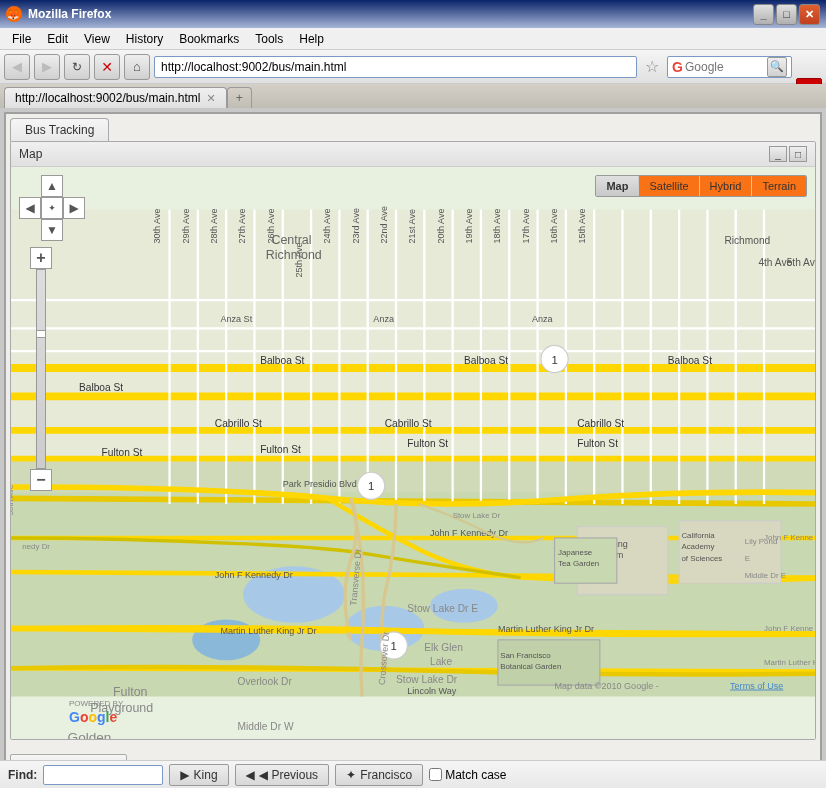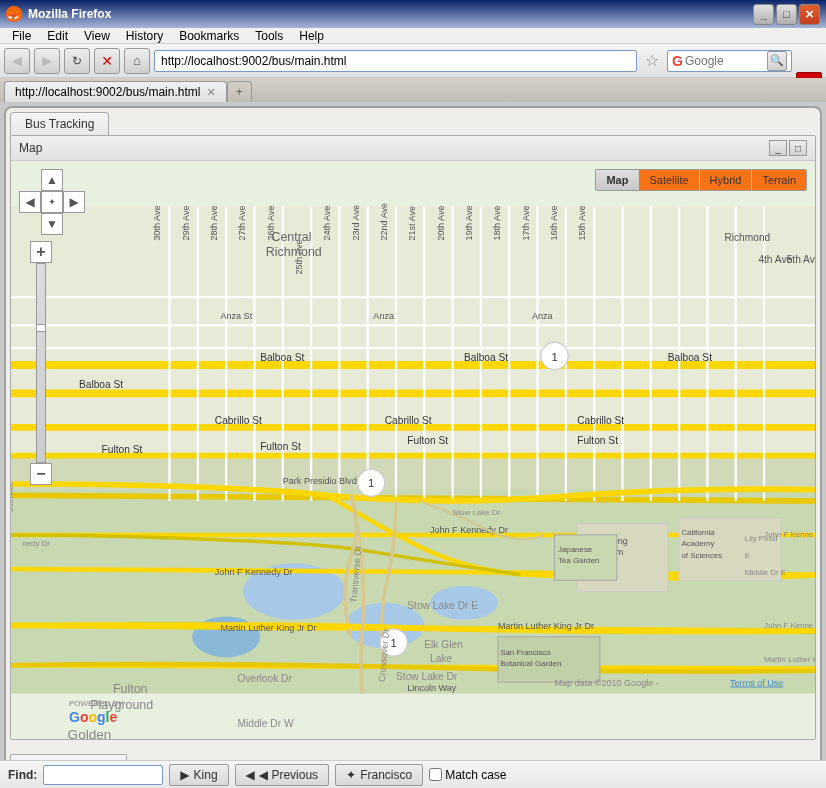--- a/index.html
+++ b/index.html
@@ -39,21 +39,21 @@
       background: linear-gradient(to bottom, #e0e0e0, #b0b0b0);
       border: 1px solid #888;
       border-radius: 3px;
       display: flex; align-items: center; justify-content: center;
       cursor: pointer; font-size: 11px; color: #333;
     }
 
     
     .menu-bar {
       background: #f0f0f0;
-      height: 16px;
+      height: 22px;
       display: flex;
       align-items: center;
       padding: 0 4px;
       border-bottom: 1px solid #ccc;
     }
     .menu-item {
       padding: 2px 8px;
       cursor: pointer;
       font-size: 12px;
       color: #000;
@@ -380,21 +380,21 @@
       display: flex;
       flex-direction: column;
       background: #c8c8c8;
       padding: 4px 4px 0 4px;
       position: relative;
     }
     .inner-content {
       flex: 1;
       background: #f0eeeb;
       border: 2px solid #a0a0a0;
-      border-radius: 8px;
+      border-radius: 0;
       display: flex;
       flex-direction: column;
       padding: 4px;
       overflow: hidden;
     }
   </style>
 </head>
 <body>
 
 <div class="browser-window">

